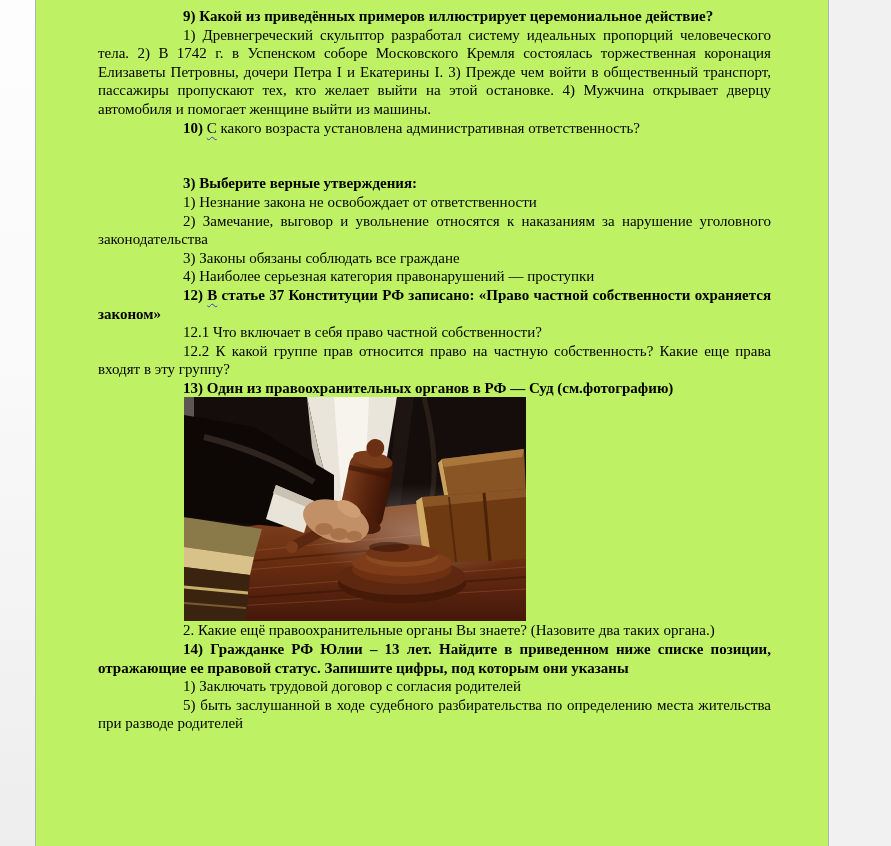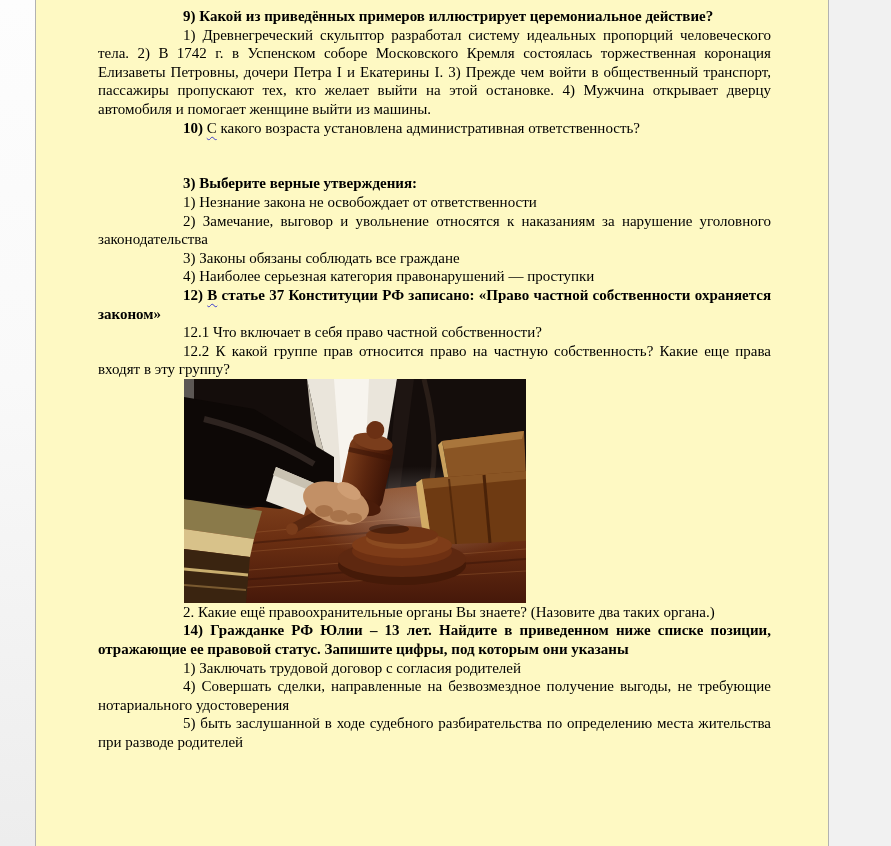--- a/index.html
+++ b/index.html
@@ -13,21 +13,21 @@
   .left-strip {
     position: absolute; left: 0; top: 0;
     width: 36px; height: 846px;
     background: linear-gradient(180deg, #fdfdfd 0%, #f9f9f9 45%, #ededed 100%);
     border-right: 1px solid #b2b2b2;
     box-sizing: border-box;
   }
   .page {
     position: absolute; left: 36px; top: 0;
     width: 793px; height: 846px;
-    background: #fef9c3;
+    background: #bef264;
     border-right: 1px solid #b2b2b2;
     box-sizing: border-box;
   }
   .content {
     position: absolute; left: 62px; top: 7px;
     width: 673px;
     font-size: 15px;
     line-height: 18.6px;
     color: #000000;
     text-align: justify;
@@ -67,20 +67,21 @@
     <p class="b">3) Выберите верные утверждения:</p>
     <p>1) Незнание закона не освобождает от ответственности</p>
     <p>2) Замечание, выговор и увольнение относятся к наказаниям за нарушение уголовного законодательства</p>
     <p>3) Законы обязаны соблюдать все граждане</p>
     <p>4) Наиболее серьезная категория правонарушений — проступки</p>
 
     <p class="b"><span>12) </span><span class="sq">В</span><span> статье 37 Конституции РФ записано: «Право частной собственности охраняется законом»</span></p>
     <p>12.1 Что включает в себя право частной собственности?</p>
     <p>12.2 К какой группе прав относится право на частную собственность? Какие еще права входят в эту группу?</p>
 
+    <p class="b">13) Один из правоохранительных органов в РФ — Суд (см.фотографию)</p>
 
     <div class="photo-wrap">
       <svg width="342" height="224" viewBox="0 0 342 224" xmlns="http://www.w3.org/2000/svg">
         <defs>
           <linearGradient id="deskGrad" x1="0" y1="0" x2="0" y2="1">
             <stop offset="0" stop-color="#8a4a22"></stop>
             <stop offset="0.5" stop-color="#6b2f12"></stop>
             <stop offset="1" stop-color="#46180a"></stop>
           </linearGradient>
           <linearGradient id="gavelHead" x1="0" y1="0" x2="1" y2="0">
@@ -175,17 +176,16 @@
           <ellipse cx="155" cy="137" rx="9" ry="6" fill="#a8734a"></ellipse>
           <ellipse cx="170" cy="139" rx="8" ry="5" fill="#a8734a"></ellipse>
         </g>
       </svg>
     </div>
 
     <p>2. Какие ещё правоохранительные органы Вы знаете? (Назовите два таких органа.)</p>
 
     <p class="b">14) Гражданке РФ Юлии – 13 лет. Найдите в приведенном ниже списке позиции, отражающие ее правовой статус. Запишите цифры, под которым они указаны</p>
     <p>1) Заключать трудовой договор с согласия родителей</p>
-    <p>4) Совершать сделки, направленные на безвозмездное получение выгоды, не требующие нотариального удостоверения</p>
     <p>5) быть заслушанной в ходе судебного разбирательства по определению места жительства при разводе родителей</p>
 
   </div>
 </div>
 
 </body></html>

